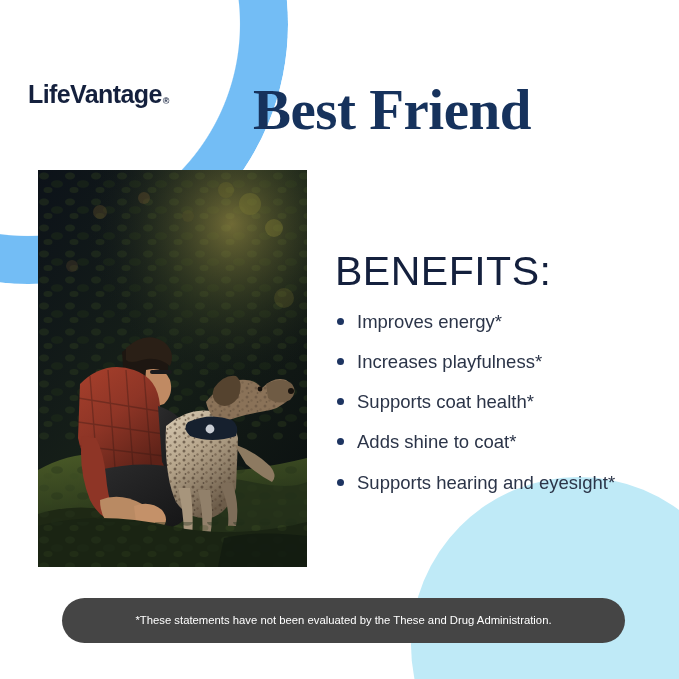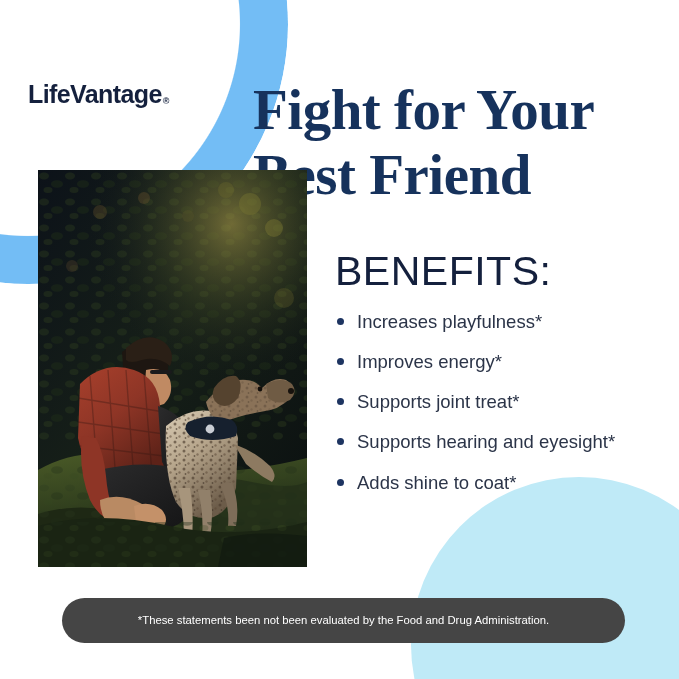--- a/index.html
+++ b/index.html
@@ -151,32 +151,31 @@
 <body>
 
 <div id="canvas">
 
   <div class="blue-crescent"></div>
   <div class="blue-circle-pale"></div>
 
   <div class="logo"><span>LifeVantage</span><span class="tm">®</span></div>
 
   <div class="headline">
-    <span class="l1">Fight for Your</span>
     <span class="l2">Best Friend</span>
   </div>
 
   <div class="benefits-title">BENEFITS:</div>
 
   <ul class="benefits-list">
+    <li><span class="dot"></span><span>Improves energy*</span></li>
     <li><span class="dot"></span><span>Increases playfulness*</span></li>
-    <li><span class="dot"></span><span>Improves energy*</span></li>
-    <li><span class="dot"></span><span>Supports joint treat*</span></li>
+    <li><span class="dot"></span><span>Supports coat health*</span></li>
+    <li><span class="dot"></span><span>Adds shine to coat*</span></li>
     <li><span class="dot"></span><span>Supports hearing and eyesight*</span></li>
-    <li><span class="dot"></span><span>Adds shine to coat*</span></li>
   </ul>
 
   <div class="photo">
     <svg class="scene" viewBox="0 0 269 397" preserveAspectRatio="xMidYMid slice">
       <defs>
         <linearGradient id="bgForest" x1="0" y1="0" x2="1" y2="1">
           <stop offset="0%" stop-color="#0c1219"></stop>
           <stop offset="45%" stop-color="#161f18"></stop>
           <stop offset="100%" stop-color="#0a0f10"></stop>
         </linearGradient>
@@ -287,17 +286,17 @@
       </g>
 
       <path d="M0 356 Q60 340 132 356 Q196 370 269 352 L269 397 L0 397 Z" fill="#1a2413"></path>
       <rect y="352" width="269" height="45" fill="url(#leafy)" opacity="0.45"></rect>
       <path d="M186 368 Q220 360 269 366 L269 397 L180 397 Z" fill="#121a10" opacity="0.8"></path>
     </svg>
   </div>
 
   <div class="disclaimer">
     <div class="txt">
-      <span>*These statements been not been evaluated by the Food and Drug Administration.</span>
+      <span>*These statements have not been evaluated by the These and Drug Administration.</span>
     </div>
   </div>
 
 </div>
 
 </body></html>

